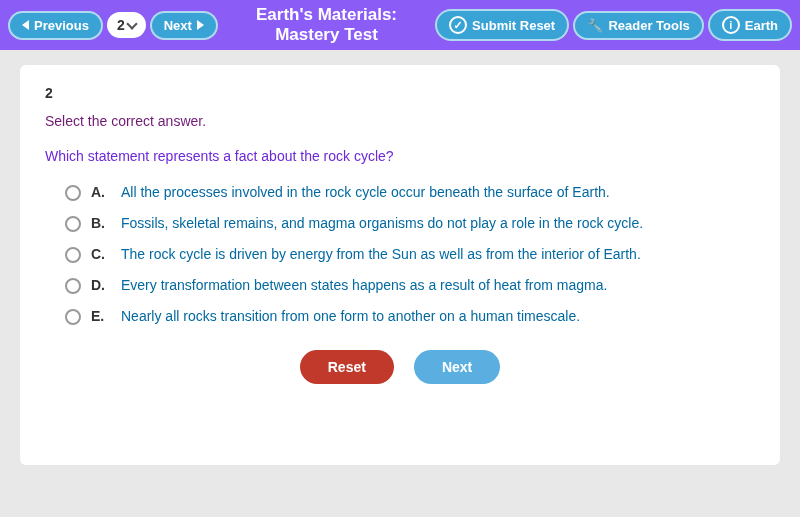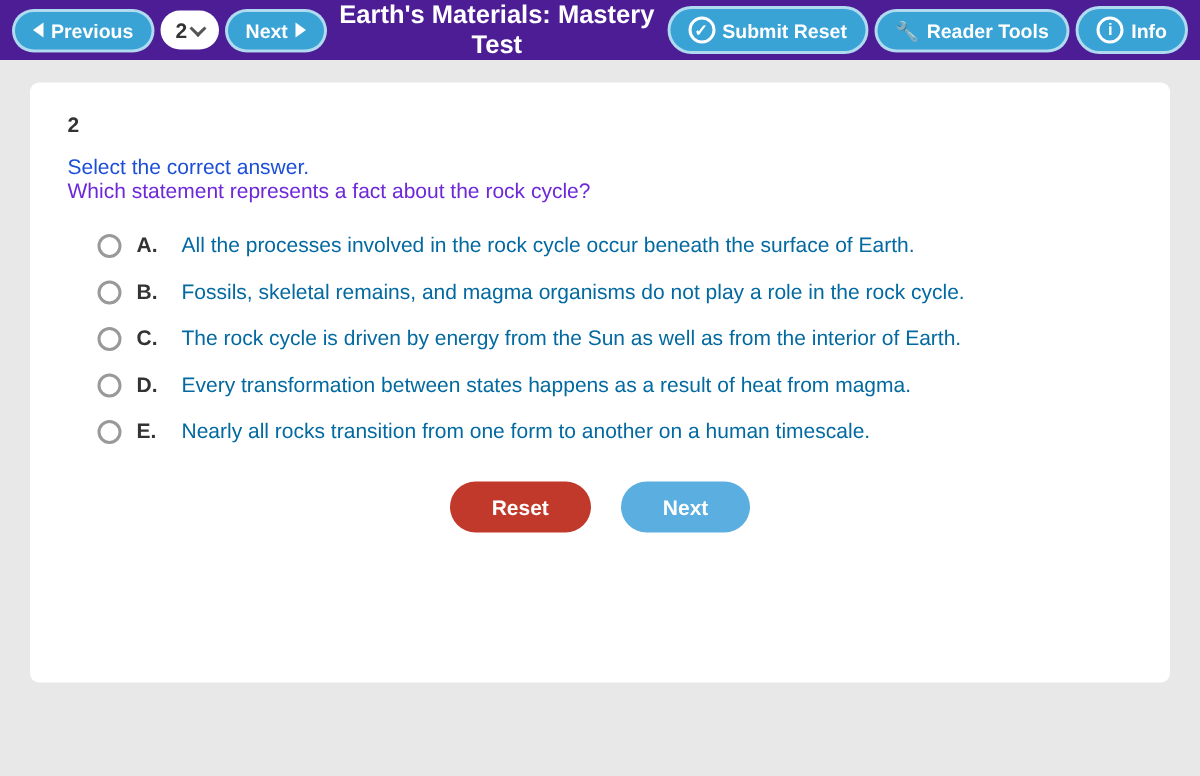--- a/index.html
+++ b/index.html
@@ -2,22 +2,22 @@
 <html><head>
   <meta charset="utf-8">
   <style>
     * { box-sizing: border-box; margin: 0; padding: 0; }
     body { font-family: Arial, sans-serif; background: #e8e8e8; width: 800px; height: 517px; overflow: hidden; }
 
     
     .nav-bar {
       display: flex;
       align-items: center;
-      background: #4c1d95;
-      height: 40px;
+      background: #8b5cf6;
+      height: 50px;
       padding: 0 8px;
       gap: 4px;
     }
 
     .nav-btn {
       display: flex;
       align-items: center;
       gap: 5px;
       background: #3aa3d6;
       border: 2px solid rgba(255,255,255,0.6);
@@ -98,22 +98,22 @@
 
     .question-number {
       font-size: 14px;
       font-weight: bold;
       color: #333;
       margin-bottom: 12px;
     }
 
     .question-instruction {
       font-size: 14px;
-      color: #1d4ed8;
-      margin-bottom: 0;
+      color: #701a75;
+      margin-bottom: 19px;
     }
 
     .question-text {
       font-size: 14px;
       color: #6d28d9;
       margin-bottom: 20px;
     }
 
     .answer-options {
       display: flex;
@@ -237,21 +237,21 @@
     <button class="nav-btn">
       <span class="checkmark-circle">✓</span>
       <span>Submit Reset</span>
     </button>
     <button class="nav-btn">
       <span class="wrench-icon">🔧</span>
       <span>Reader Tools</span>
     </button>
     <button class="nav-btn">
       <span class="info-circle">i</span>
-      <span>Info</span>
+      <span>Earth</span>
     </button>
   </div>
 </div>
 
 <div class="content-area">
   <div class="question-card">
 
     <div class="question-number">2</div>
     <div class="question-instruction">Select the correct answer.</div>
     <div class="question-text">Which statement represents a fact about the rock cycle?</div>

